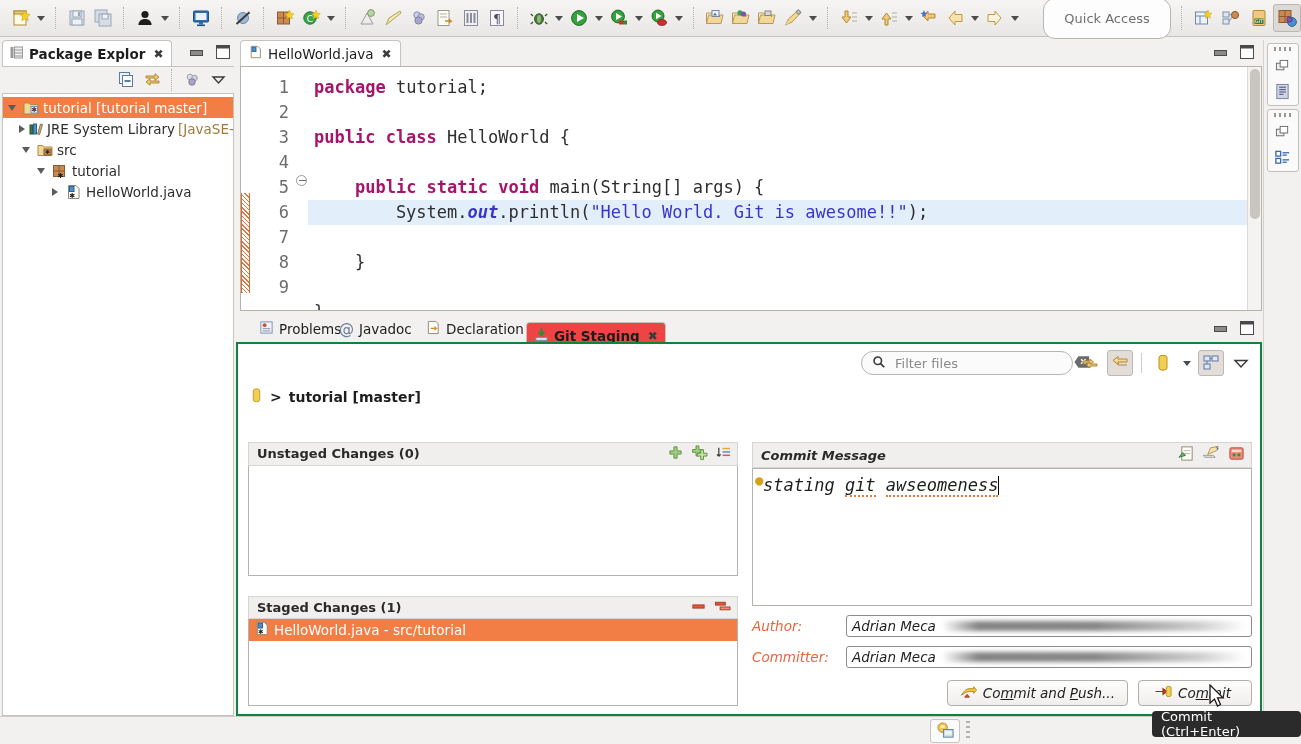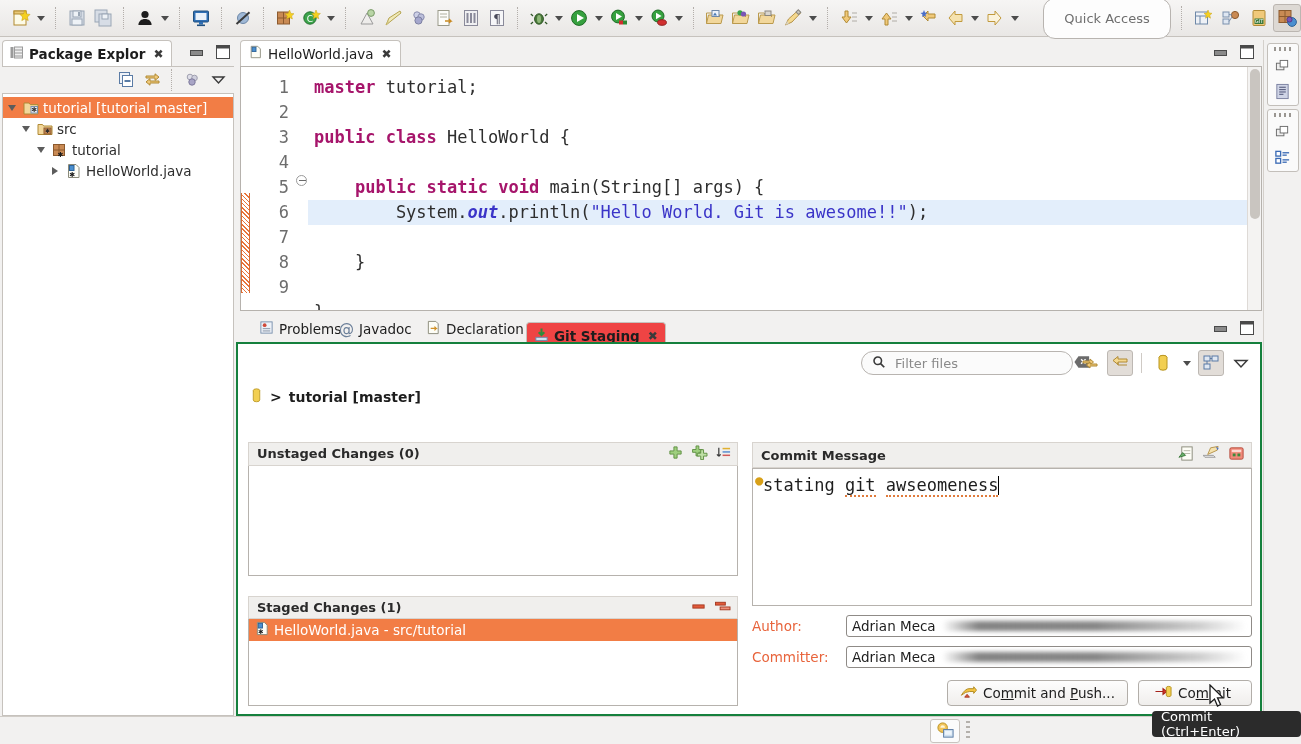--- a/index.html
+++ b/index.html
@@ -185,21 +185,21 @@
   .filter-box input::placeholder { color:#8a8a8a; }
   .gs-tb-btn { width:26px; height:26px; display:flex; align-items:center; justify-content:center; border-radius:3px;}
   .gs-tb-btn.pressed { background:#e2ddd8; border:1px solid #bdb8b3; }
   .gs-sep { width:1px; height:20px; background:#cfcac5; margin:0 4px; }
   .repo-row {
     height:30px; display:flex; align-items:center; gap:7px; padding-left:12px;
     font-size:14px; font-weight:bold; color:#1d1d1d;
   }
   .cols { position:absolute; left:10px; right:8px; top:98px; bottom:8px; display:flex; gap:14px; }
   .col-left { width:490px; display:flex; flex-direction:column; gap:0; }
-  .col-right { flex:1; display:flex; flex-direction:column; }
+  .col-right { flex:1; display:flex; flex-direction:column;font-style:italic; }
   .sec-head {
     height:26px; background:#f0efed; border:1px solid #d8d4cf;
     display:flex; align-items:center; padding:0 6px 0 8px;
     font-size:13px; font-weight:bold; color:#2a2a2a;
   }
   .sec-head .sh-tools { margin-left:auto; display:flex; gap:8px; align-items:center; }
   .sec-list { border:1px solid #b6b2ad; border-top:none; background:#ffffff; }
   .list-row {
     height:22px; display:flex; align-items:center; gap:4px; padding-left:6px;
     font-size:13.5px; white-space:nowrap;
@@ -614,20 +614,32 @@
         <span class="tree-icon">
           <svg width="16" height="16" viewBox="0 0 16 16">
             <path d="M1 14 V3 h5 l1.3 1.6H15V14z" fill="#f2d79b" stroke="#b08a35"></path>
             <rect x="8" y="6.5" width="6.5" height="6.5" fill="#eef2fa" stroke="#7a90ad"></rect>
             <text x="11.2" y="12" font-size="7" fill="#3a3a3a" text-anchor="middle" font-family="DejaVu Sans">✱</text>
           </svg>
         </span>
         <span>tutorial [tutorial master]</span>
       </div>
 
+      <div class="tree-row" style="padding-left:16px">
+        <span class="twisty closed"></span>
+        <span class="tree-icon">
+          <svg width="16" height="16" viewBox="0 0 16 16">
+            <rect x="2" y="4" width="3" height="9" fill="#3b7a3b" stroke="#245224"></rect>
+            <rect x="5.5" y="3" width="3" height="10" fill="#4a8fd0" stroke="#2d6296"></rect>
+            <path d="M9.5 13 L12.5 3 l2 .6 l-3 10z" fill="#c9b07a" stroke="#8a7748"></path>
+          </svg>
+        </span>
+        <span>JRE System Library </span>
+          <span class="dim">[JavaSE-</span>
+      </div>
 
       <div class="tree-row" style="padding-left:16px">
         <span class="twisty open"></span>
         <span class="tree-icon">
           <svg width="16" height="16" viewBox="0 0 16 16">
             <path d="M1 13.5 V3.5 h4.5 l1.2 1.5H15v8.5z" fill="#f2d79b" stroke="#b08a35"></path>
             <rect x="7" y="7" width="7" height="6" fill="#c98a54" stroke="#8c5a2e"></rect>
             <text x="10.5" y="12" font-size="6" fill="#2b2b2b" text-anchor="middle" font-family="DejaVu Sans">✱</text>
           </svg>
         </span>
@@ -691,21 +703,21 @@
         <div>5</div>
         <div>6</div>
         <div>7</div>
         <div>8</div>
         <div>9</div>
       </div>
       <div class="foldcol">
         <div class="fold-marker"></div>
       </div>
       <div class="codearea">
-        <div class="cline"><span class="kw">master</span><span> tutorial;</span></div>
+        <div class="cline"><span class="kw">package</span><span> tutorial;</span></div>
         <div class="cline"></div>
         <div class="cline"><span class="kw">public class</span><span> HelloWorld {</span></div>
         <div class="cline"></div>
         <div class="cline"><span>    </span><span class="kw">public static void</span><span> main(String[] args) {</span></div>
         <div class="cline hl"><span>        System.</span><span class="fld">out</span><span>.println(</span><span class="str">"Hello World. Git is awesome!!"</span><span>);</span></div>
         <div class="cline"></div>
         <div class="cline"><span>    }</span></div>
         <div class="cline"></div>
         <div class="cline"><span>}</span></div>
       </div>

